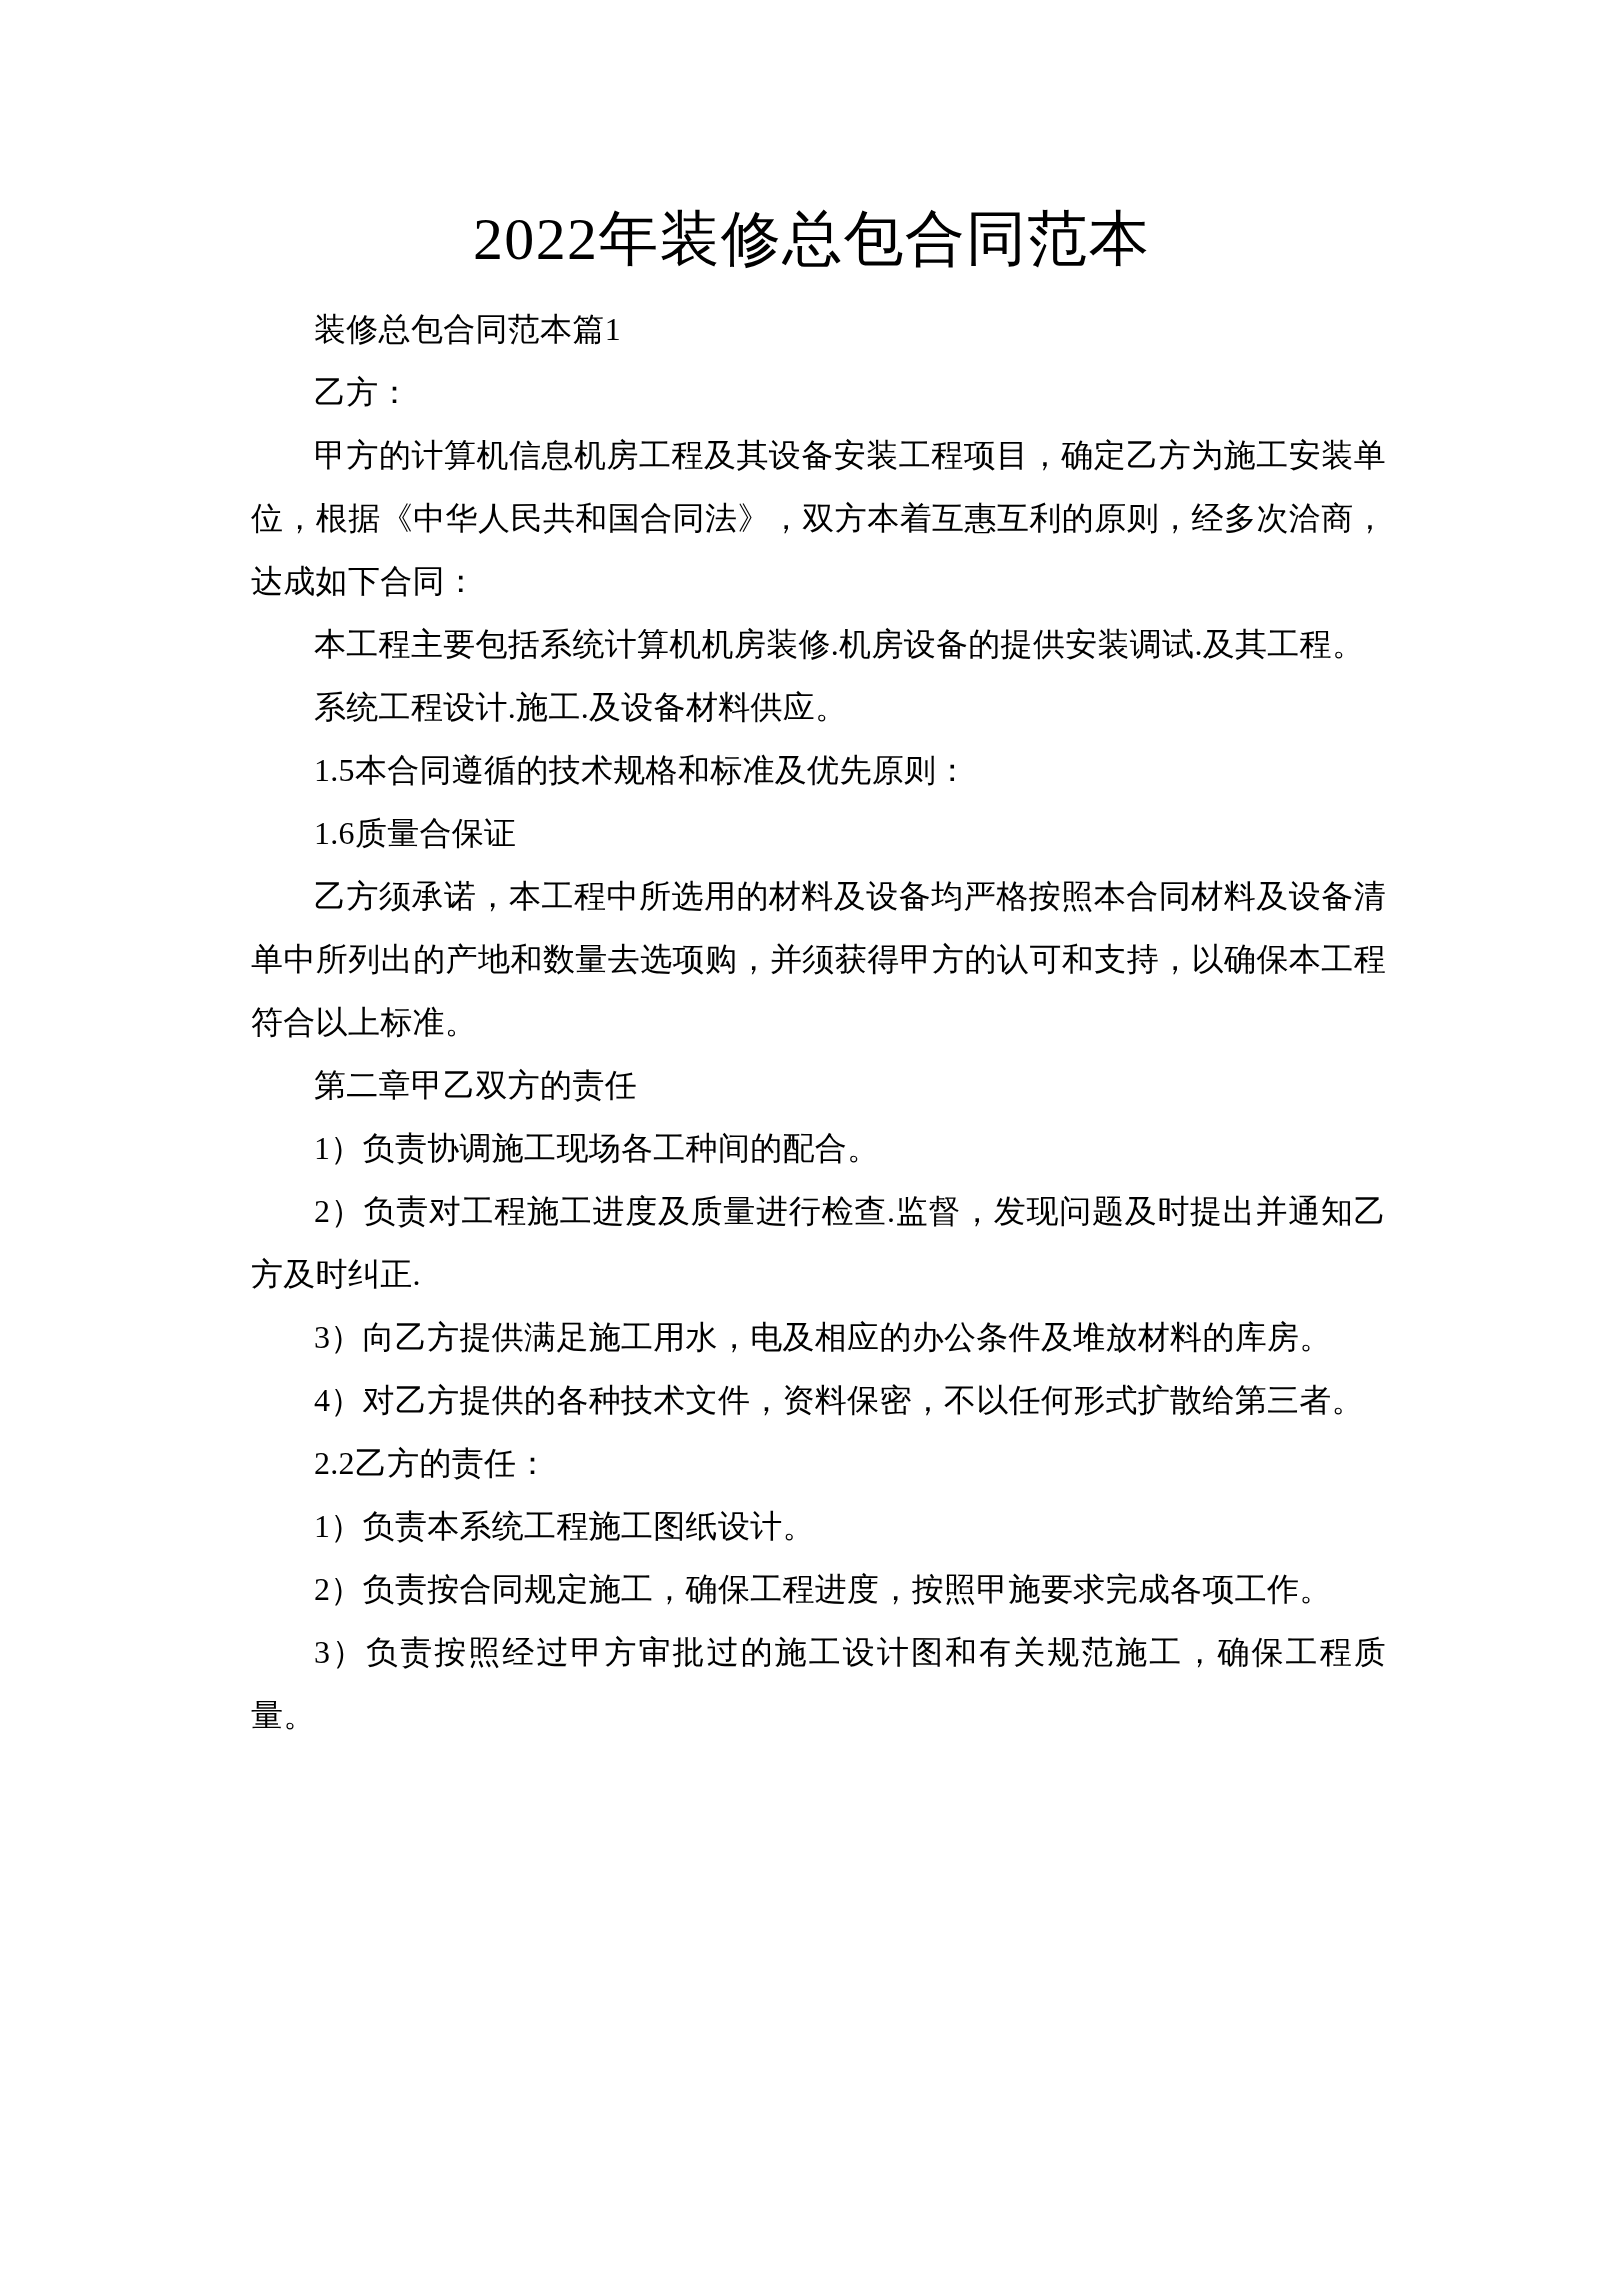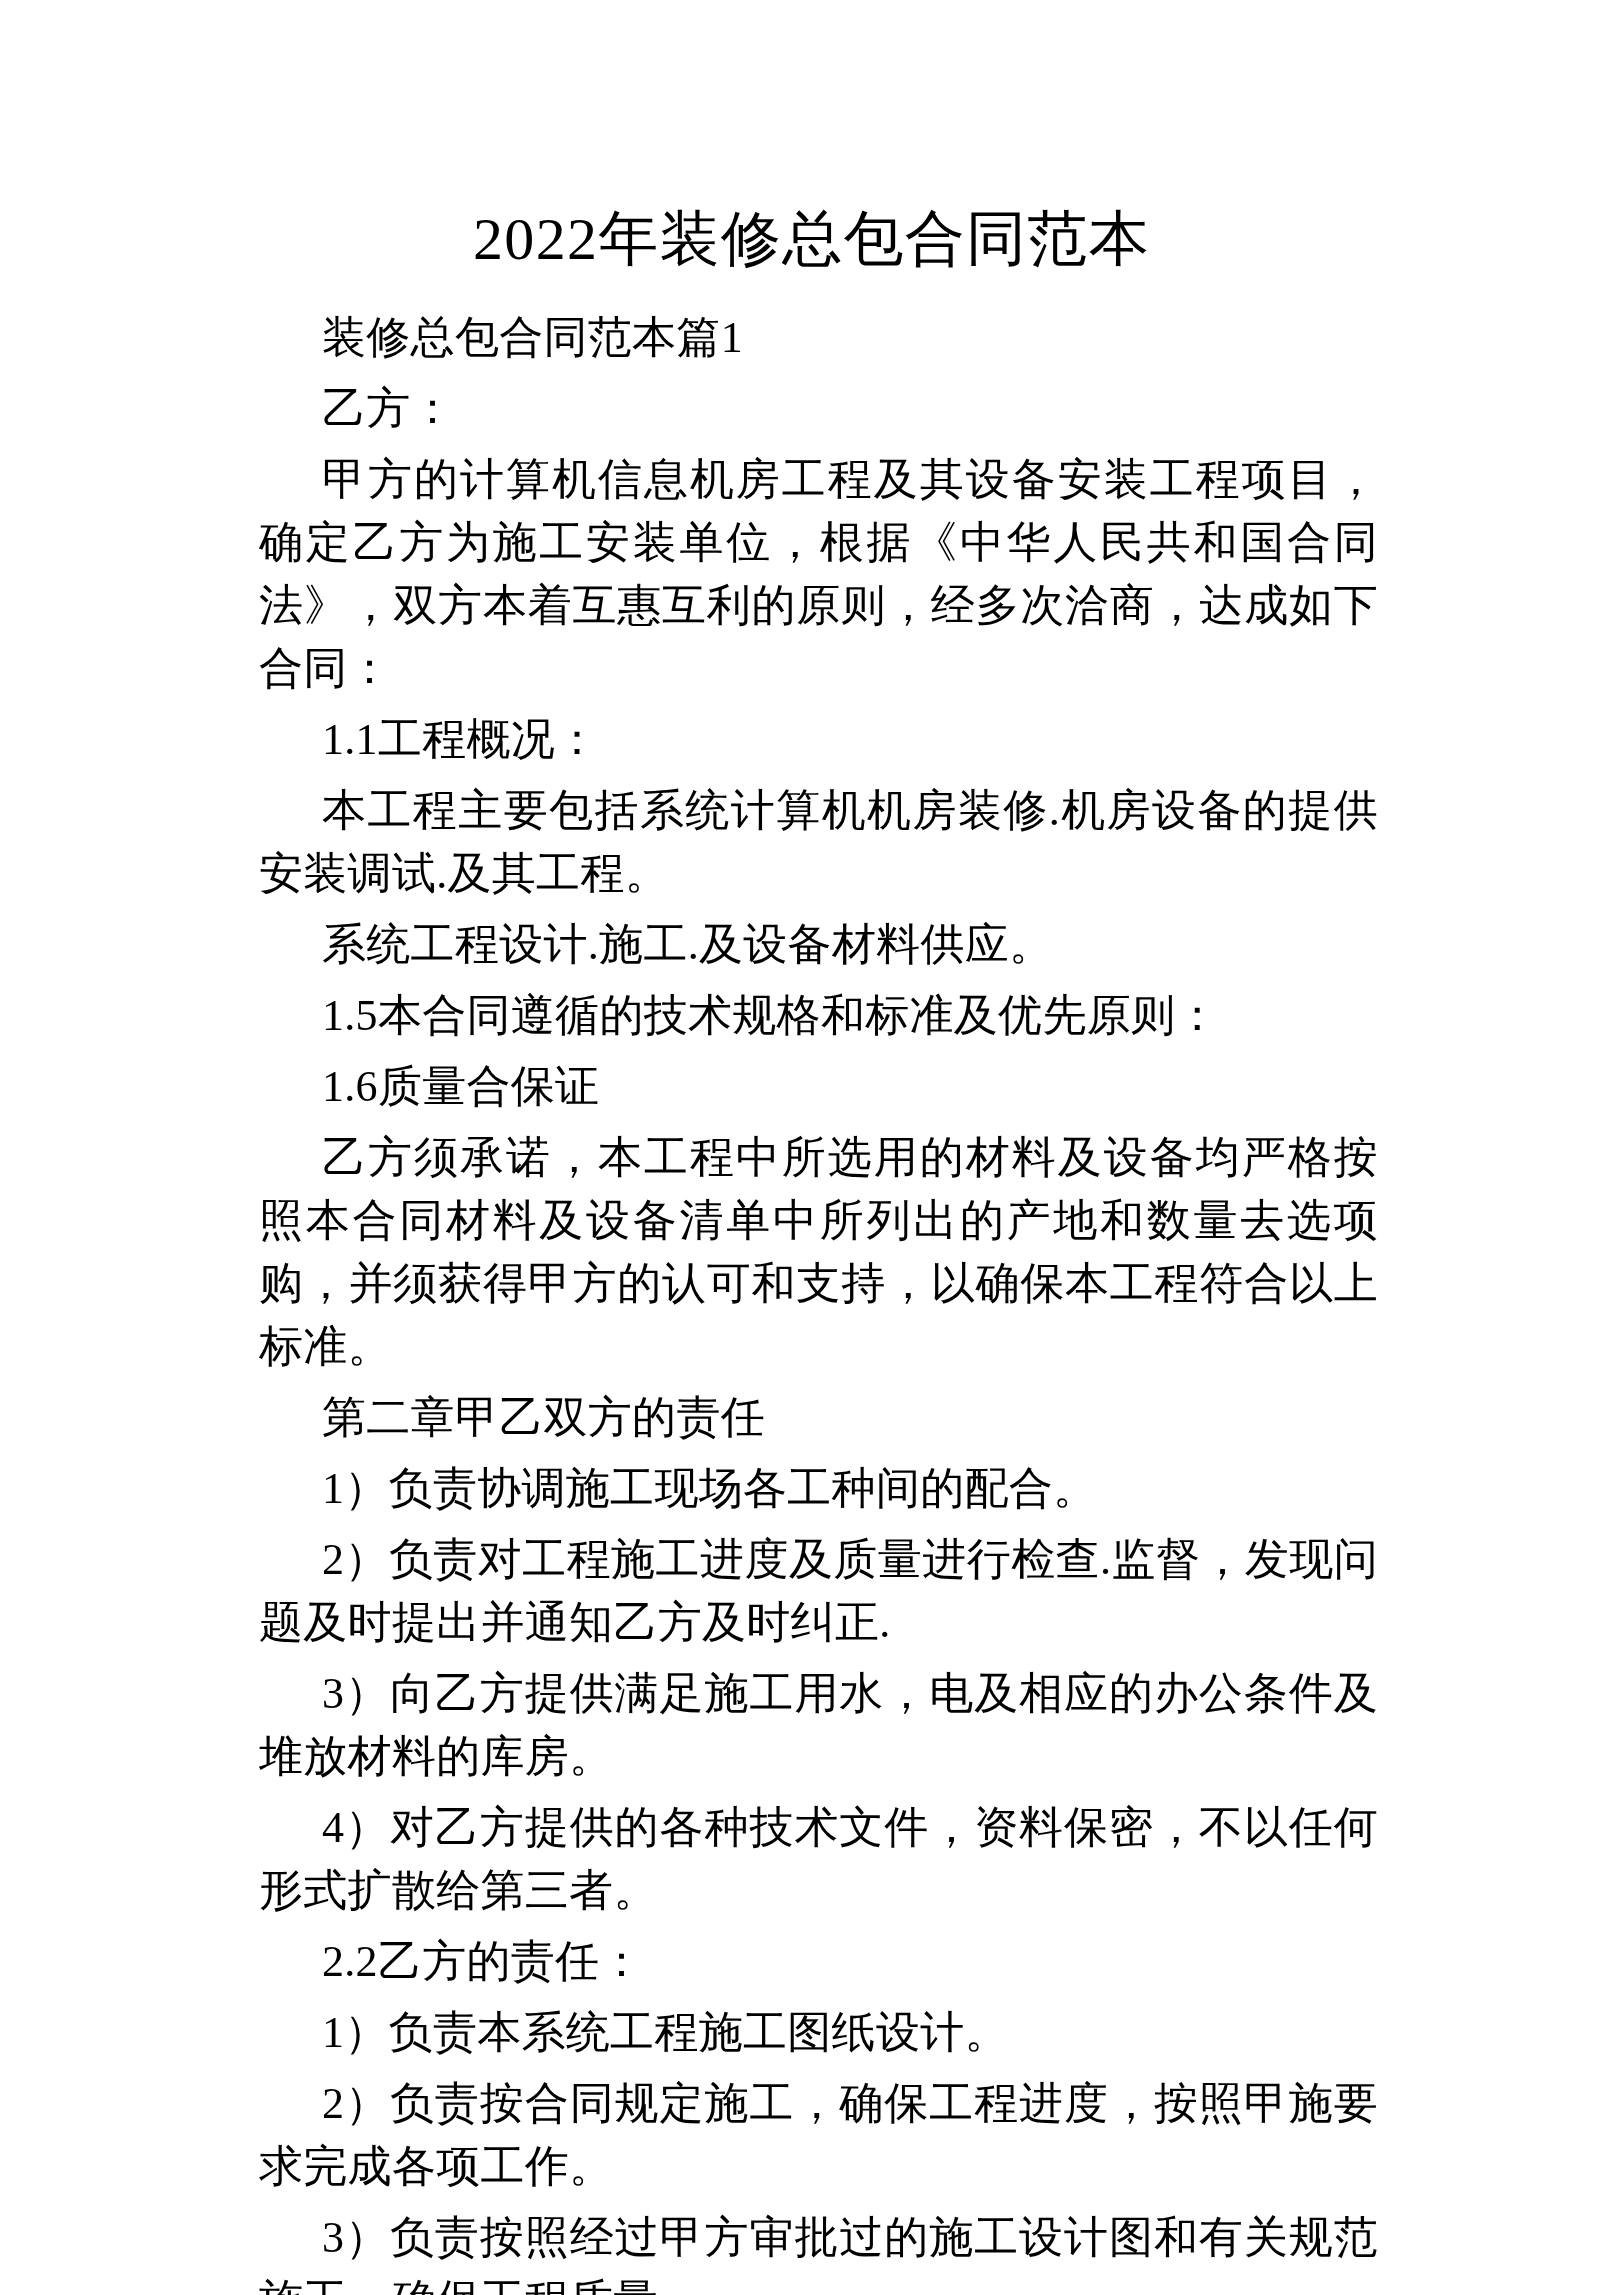--- a/index.html
+++ b/index.html
@@ -34,43 +34,42 @@
     font-weight: normal;
     margin: 0;
   }
   .body {
     position: absolute;
     left: 251px;
     top: 298px;
     width: 1135px;
   }
   .p {
-    font-size: 44px;
+    font-size: 32px;
     line-height: 63px;
-    margin: 8px;
+    margin: 0;
     text-align: justify;
     text-align-last: left;
     letter-spacing: 0.3px;
     white-space: normal;
   }
   .indent {
     text-indent: 63px;
   }
 </style>
 </head>
 <body>
 
 <div class="page">
   <h1 class="title">2022年装修总包合同范本</h1>
 
   <div class="body">
     <p class="p indent">装修总包合同范本篇1</p>
     <p class="p indent">乙方：</p>
     <p class="p indent">甲方的计算机信息机房工程及其设备安装工程项目，确定乙方为施工安装单位，根据《中华人民共和国合同法》，双方本着互惠互利的原则，经多次洽商，达成如下合同：</p>
-    <p class="p indent">1.1工程概况：</p>
     <p class="p indent">本工程主要包括系统计算机机房装修.机房设备的提供安装调试.及其工程。</p>
     <p class="p indent">系统工程设计.施工.及设备材料供应。</p>
     <p class="p indent">1.5本合同遵循的技术规格和标准及优先原则：</p>
     <p class="p indent">1.6质量合保证</p>
     <p class="p indent">乙方须承诺，本工程中所选用的材料及设备均严格按照本合同材料及设备清单中所列出的产地和数量去选项购，并须获得甲方的认可和支持，以确保本工程符合以上标准。</p>
     <p class="p indent">第二章甲乙双方的责任</p>
     <p class="p indent">1）负责协调施工现场各工种间的配合。</p>
     <p class="p indent">2）负责对工程施工进度及质量进行检查.监督，发现问题及时提出并通知乙方及时纠正.</p>
     <p class="p indent">3）向乙方提供满足施工用水，电及相应的办公条件及堆放材料的库房。</p>
     <p class="p indent">4）对乙方提供的各种技术文件，资料保密，不以任何形式扩散给第三者。</p>

